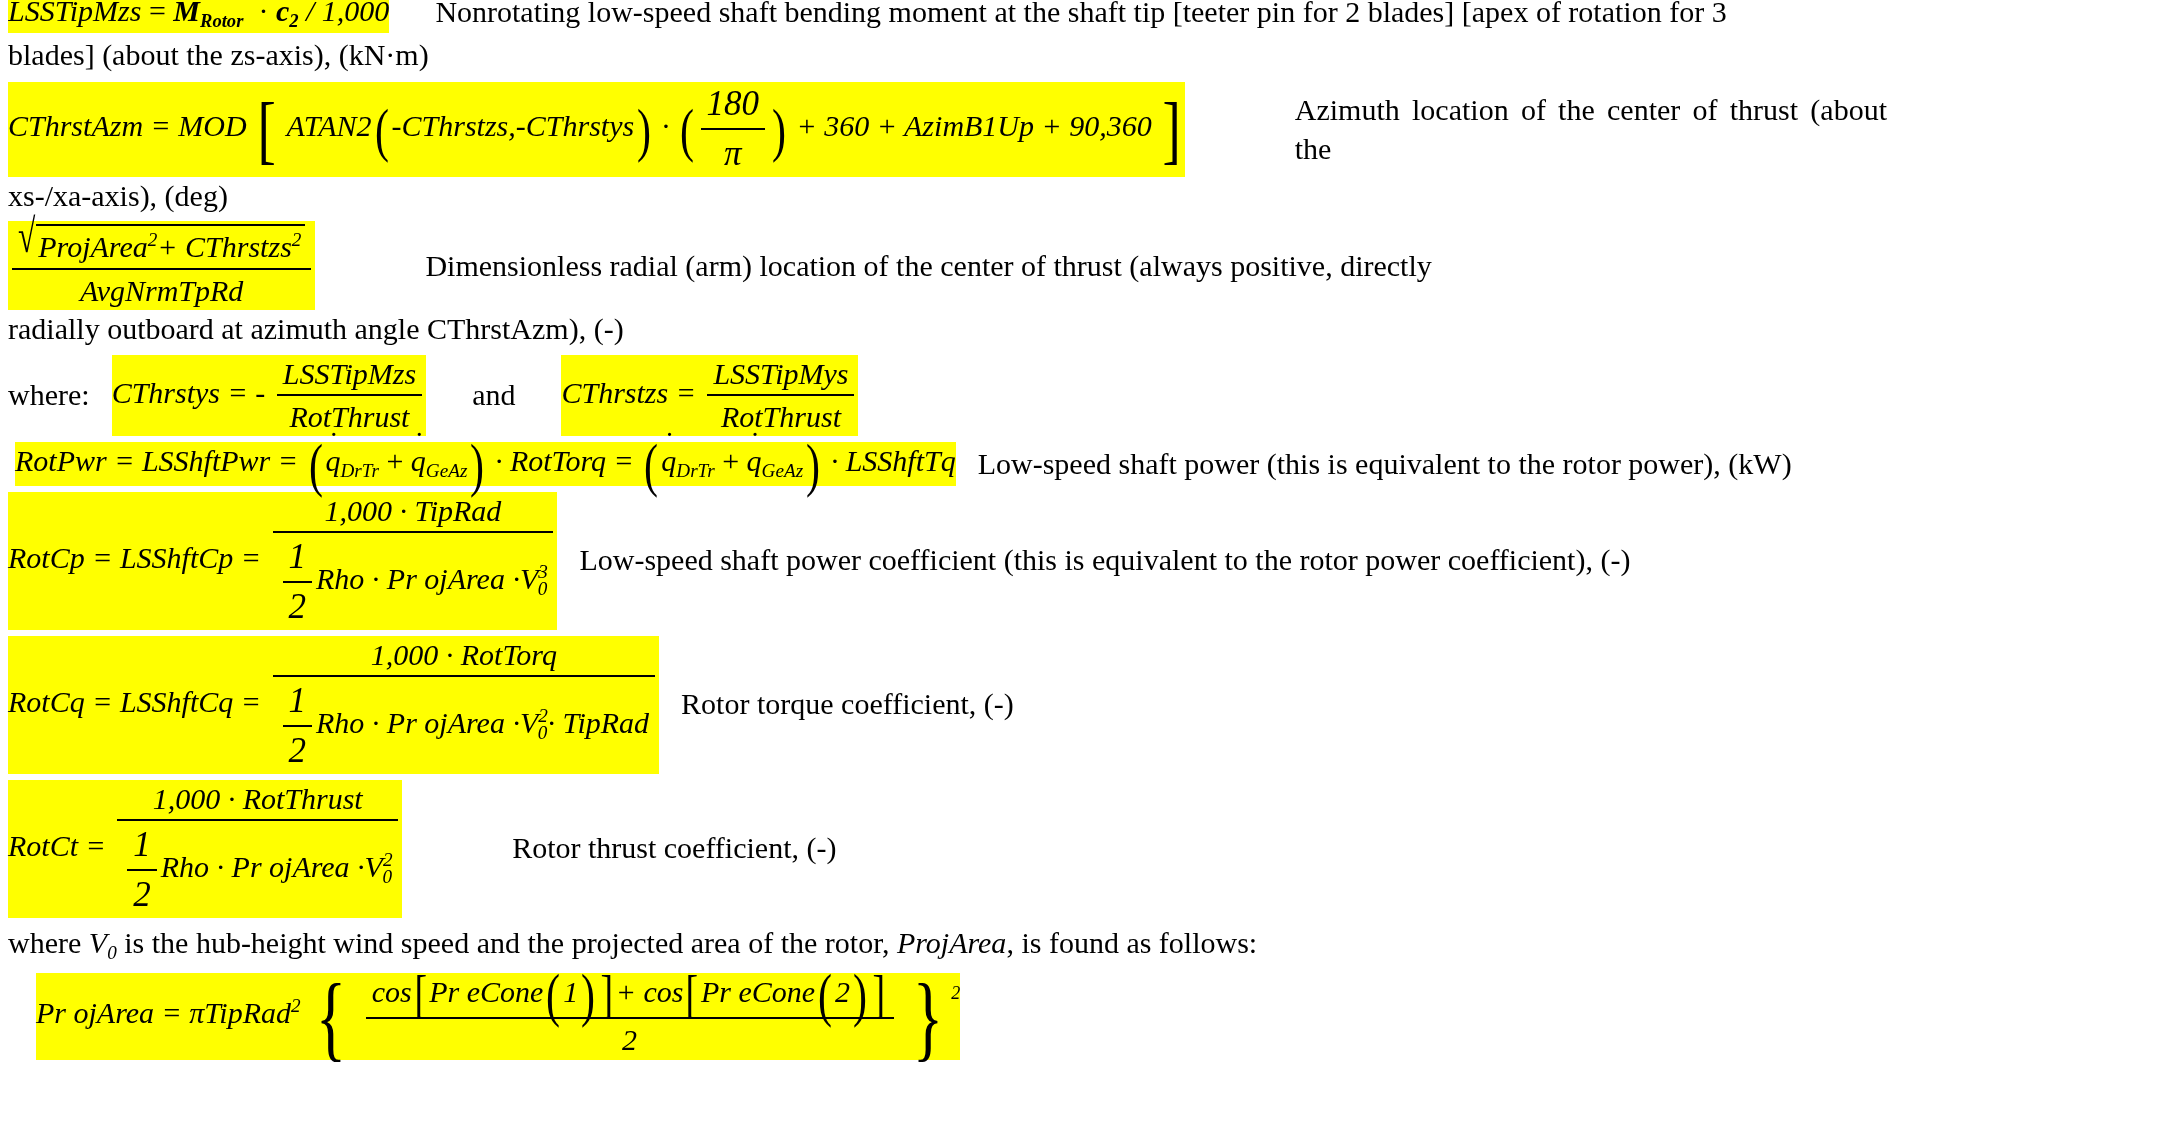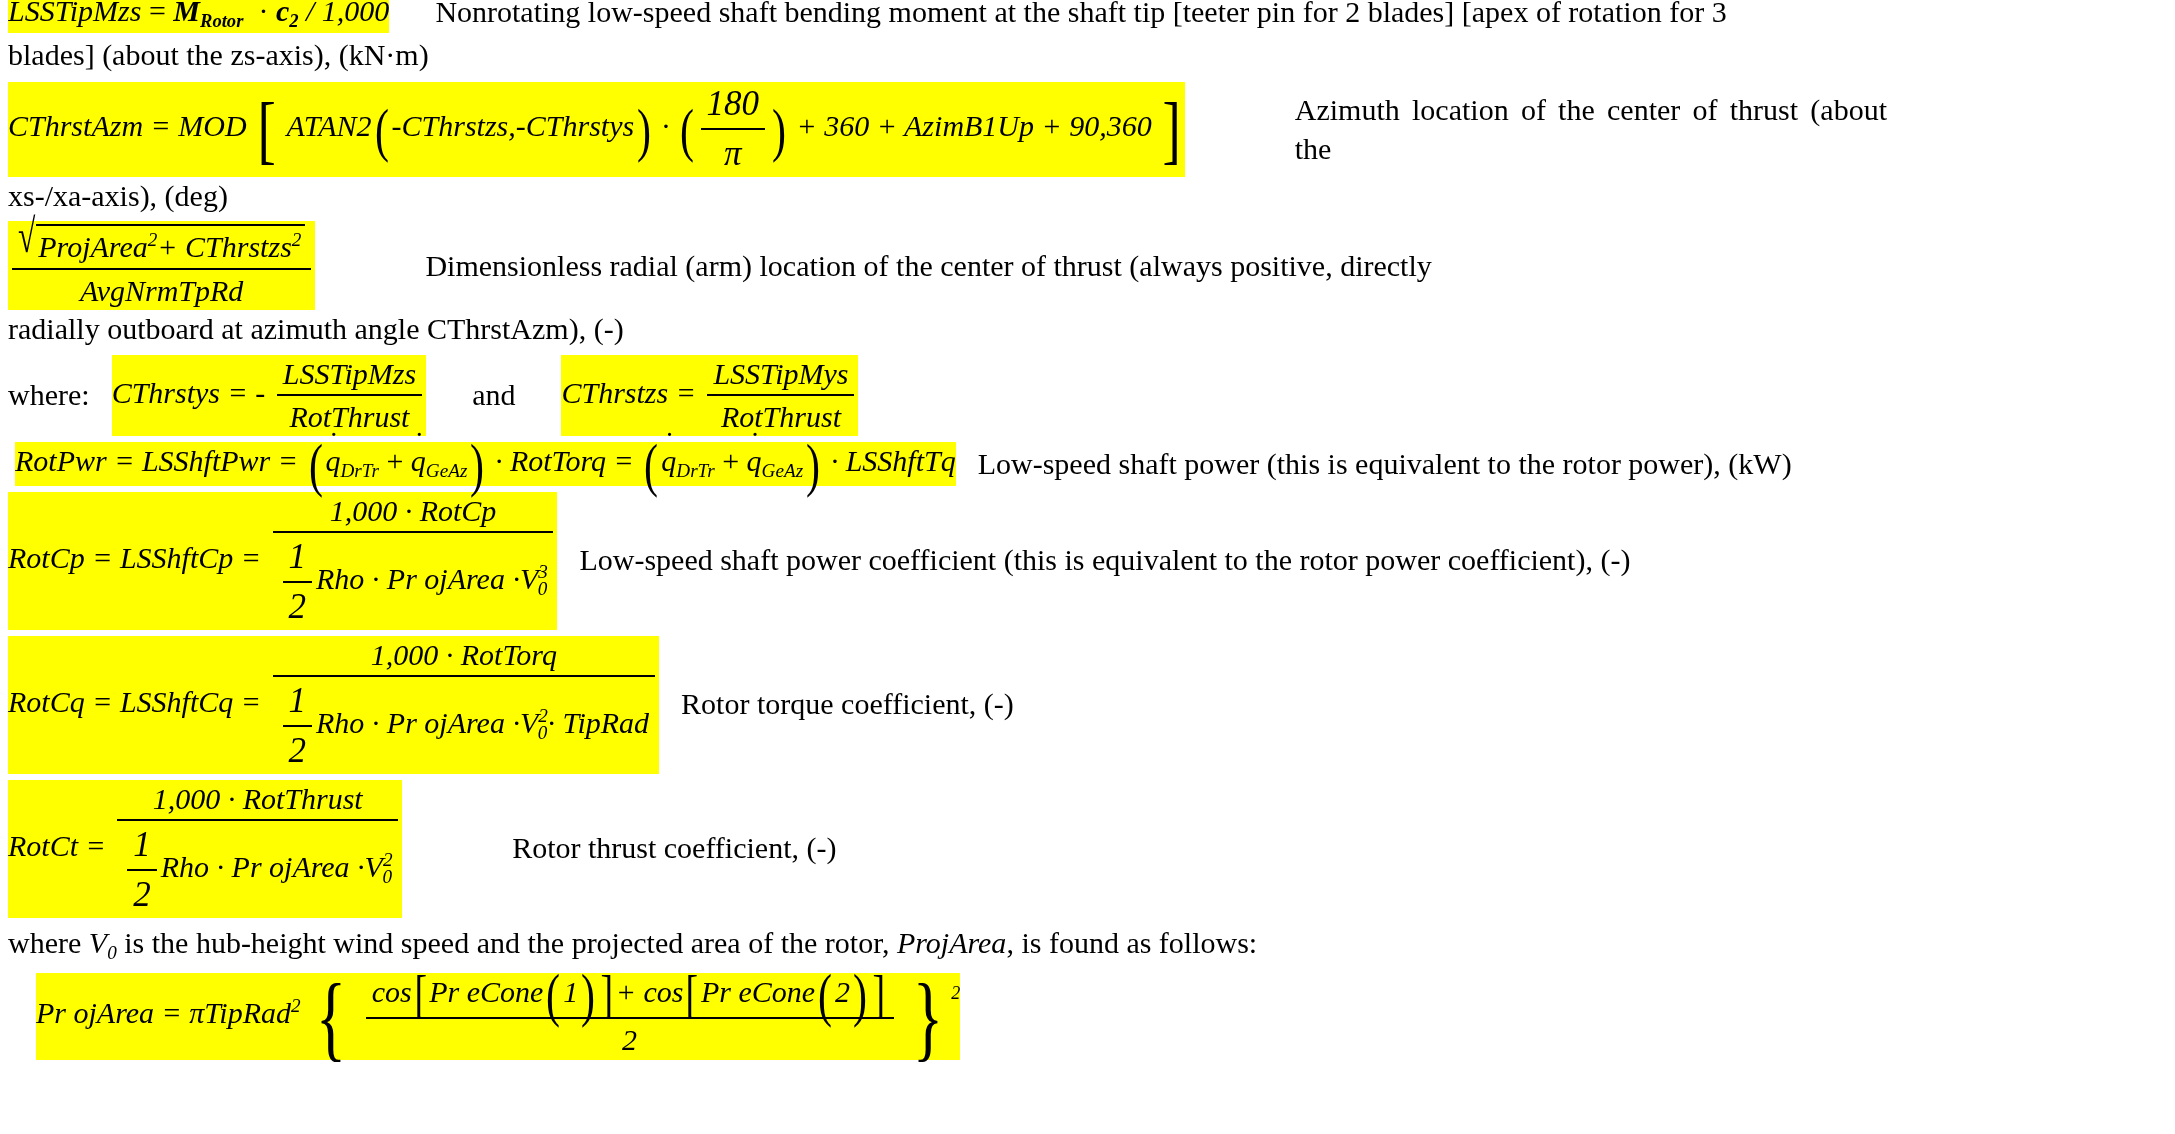--- a/index.html
+++ b/index.html
@@ -255,21 +255,21 @@
       <span>· LSShftTq</span>
     </span>
     <span class="gap gap-sm"></span>
     <span class="flowtext">Low-speed shaft power (this is equivalent to the rotor power), (kW)</span>
   </div>
 
   <div class="para row" style="margin-top:6px;">
     <span class="eq hl">
       <span>RotCp = LSShftCp =</span>
       <span class="frac">
-        <span class="num">1,000 · RotCp</span>
+        <span class="num">1,000 · TipRad</span>
         <span class="den">
           <span class="frac small">
             <span class="num">1</span>
             <span class="den">2</span>
           </span><span>Rho · Pr ojArea ·V</span><span class="sup">3</span><span class="sub" style="margin-left:-10px;">0</span>
         </span>
       </span>
     </span>
     <span class="gap gap-sm"></span>
     <span class="flowtext">Low-speed shaft power coefficient (this is equivalent to the rotor power coefficient), (-)</span>

